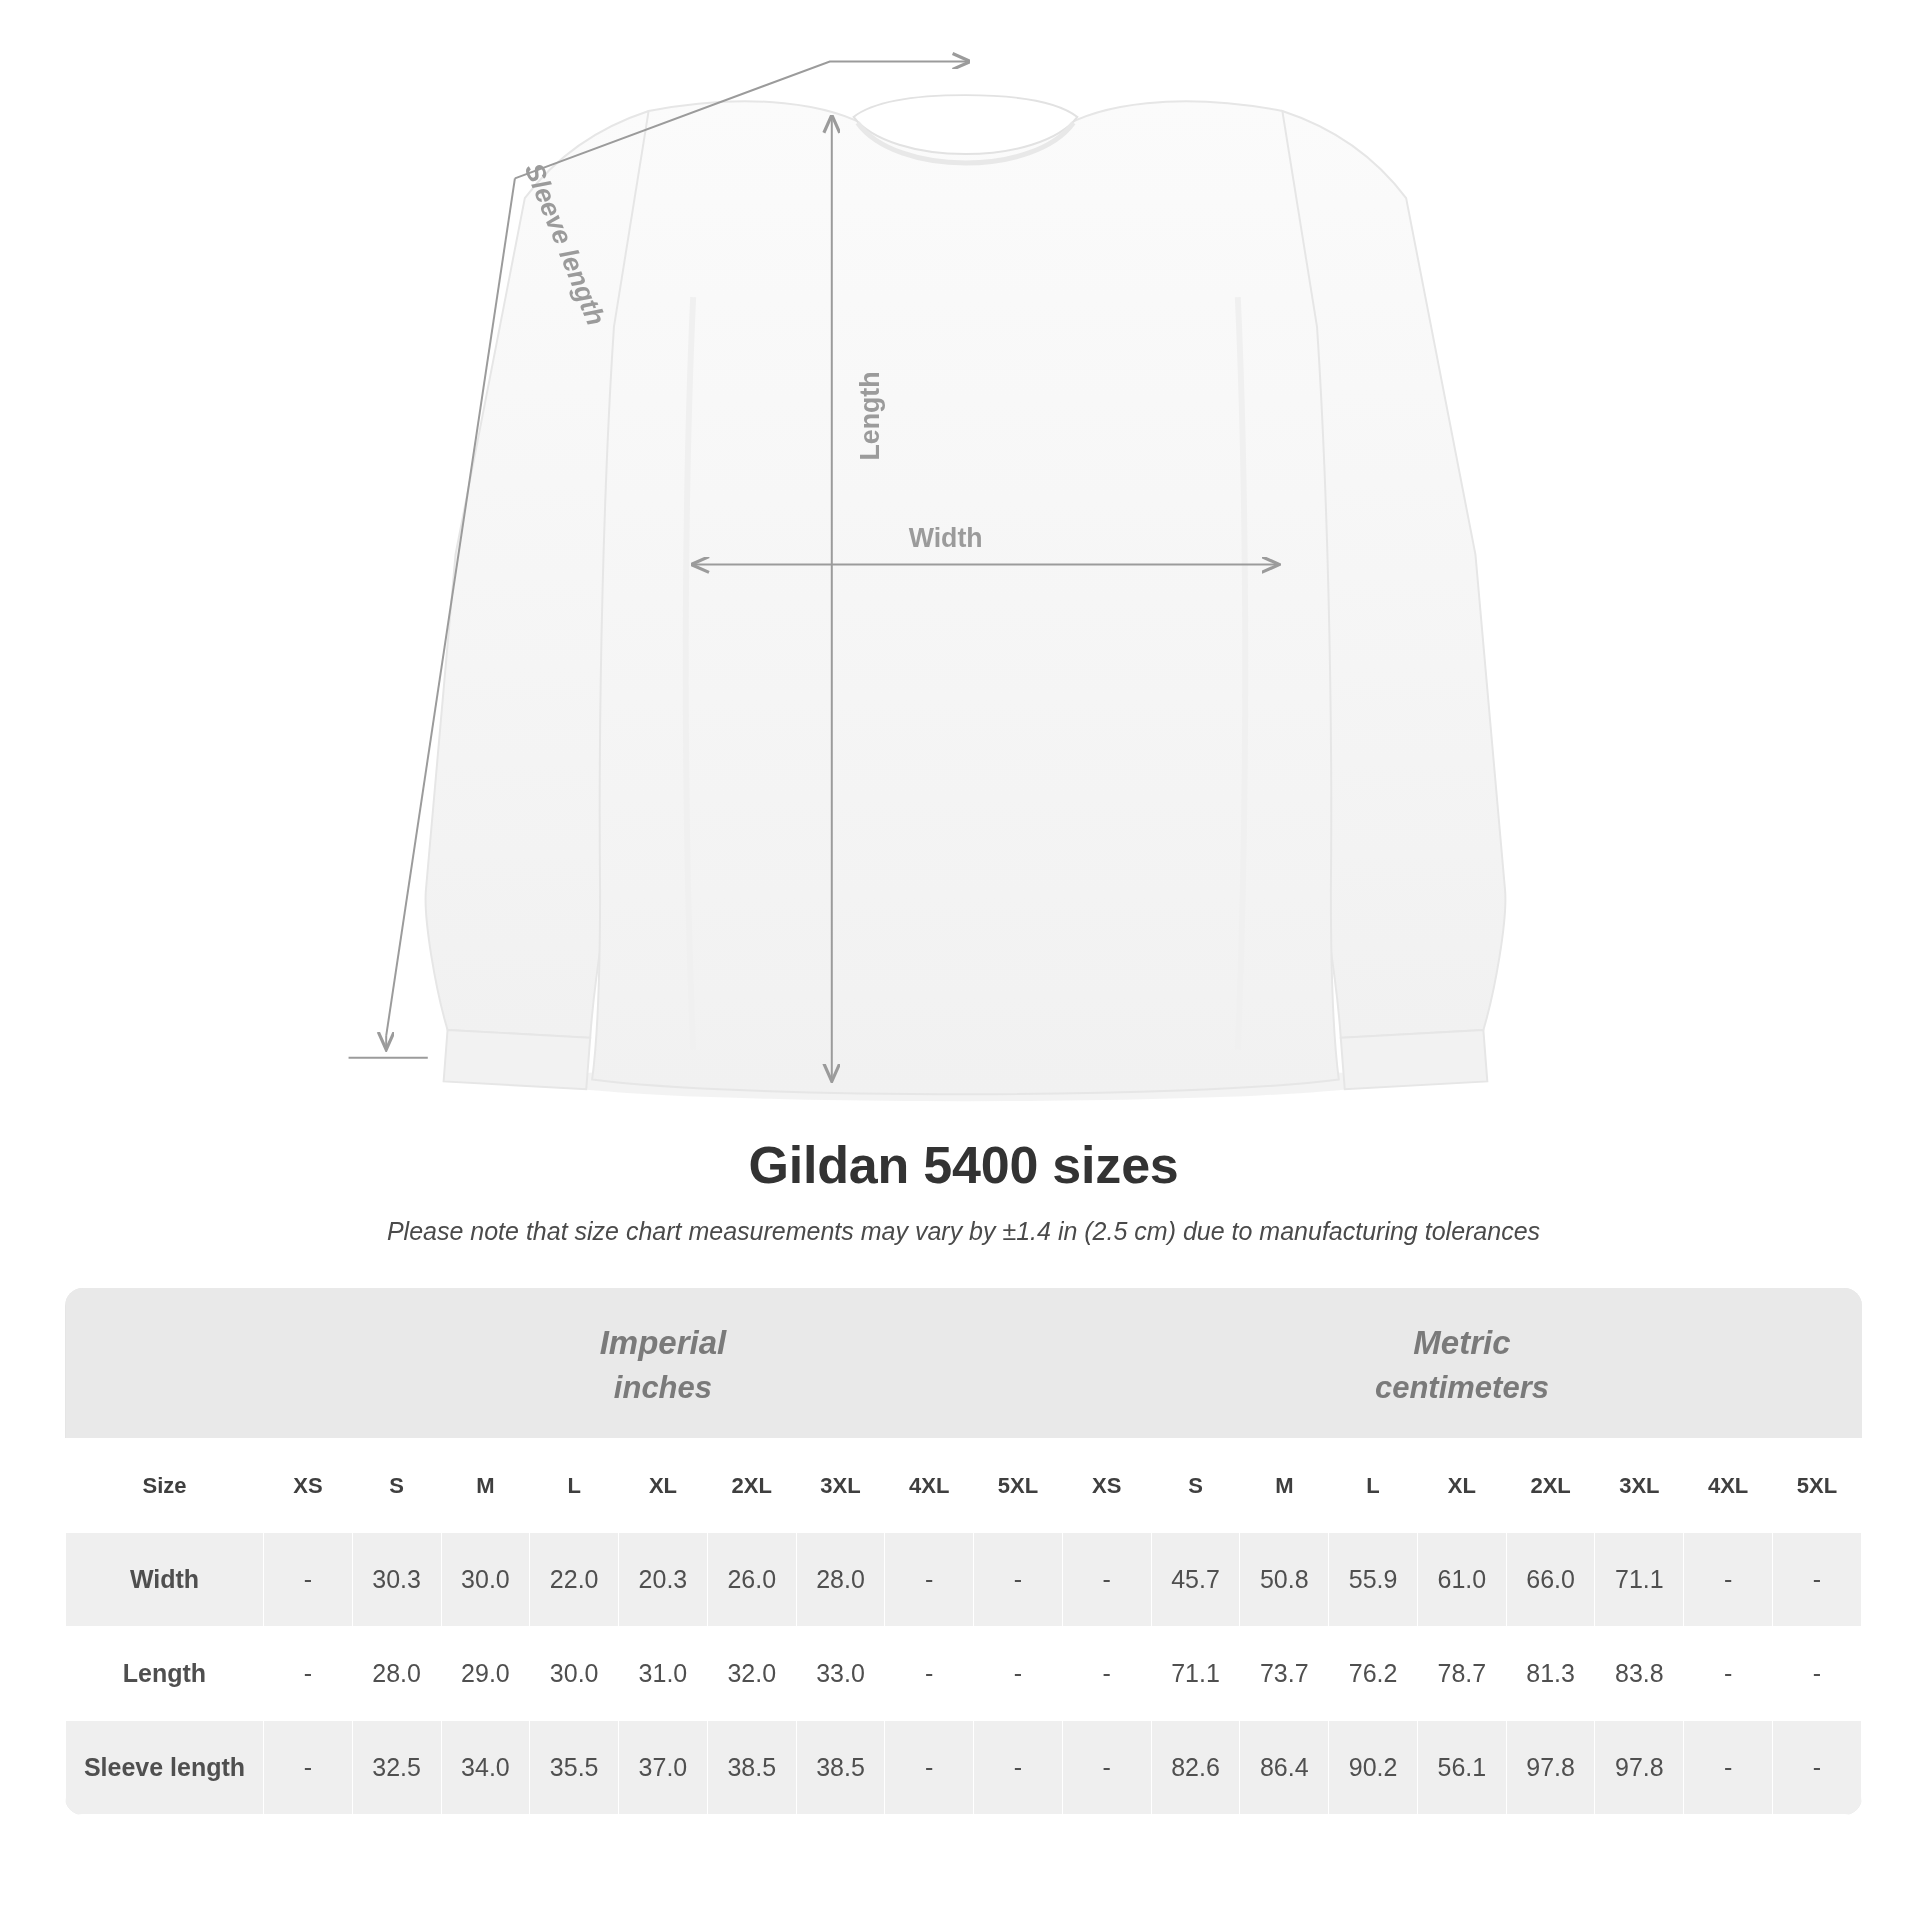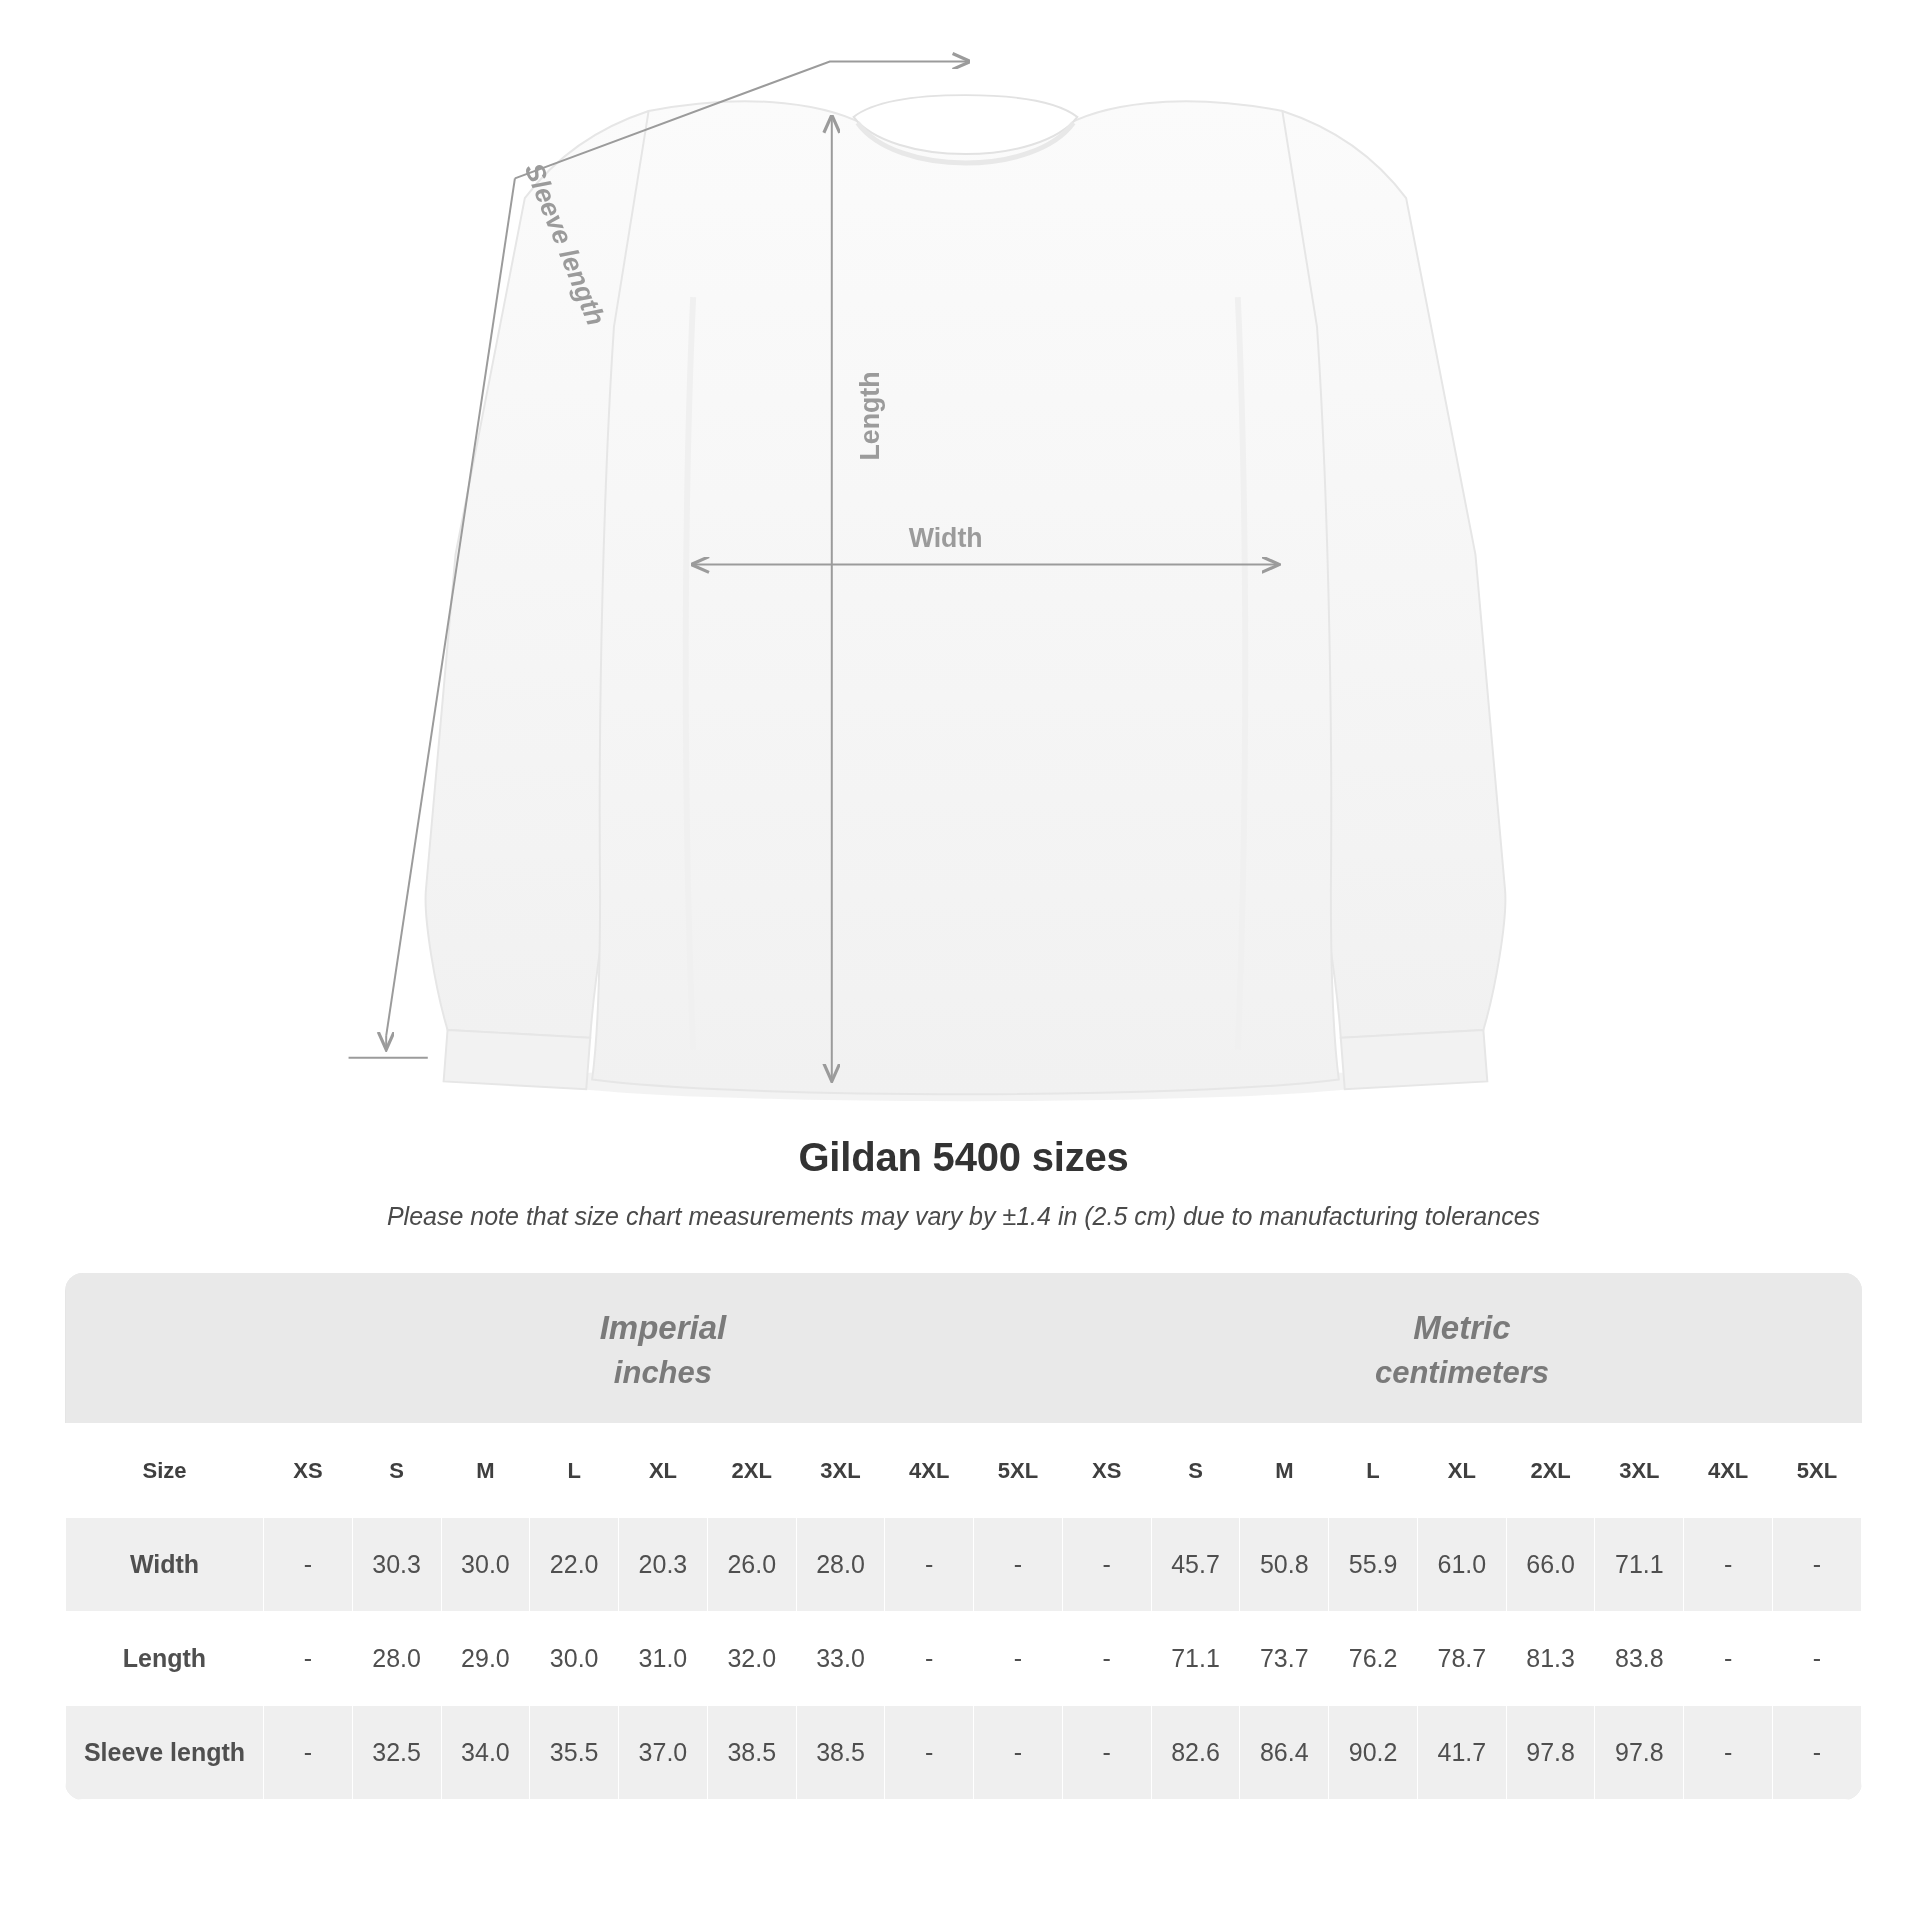--- a/index.html
+++ b/index.html
@@ -31,21 +31,21 @@
   .illustration svg {
     display: block;
   }
 
   
   .title-block {
     text-align: center;
     margin-top: 6px;
   }
   .chart-title {
-    font-size: 40px;
+    font-size: 52px;
     font-weight: bold;
     color: #333333;
     letter-spacing: -0.2px;
   }
   .chart-note {
     font-size: 25px;
     font-style: italic;
     color: #4a4a4a;
     margin-top: 22px;
   }
@@ -315,21 +315,21 @@
           <td>35.5</td>
           <td>37.0</td>
           <td>38.5</td>
           <td>38.5</td>
           <td>-</td>
           <td>-</td>
           <td>-</td>
           <td>82.6</td>
           <td>86.4</td>
           <td>90.2</td>
-          <td>41.7</td>
+          <td>56.1</td>
           <td>97.8</td>
           <td>97.8</td>
           <td>-</td>
           <td>-</td>
         </tr>
       </tbody>
     </table>
   </div>
 
 </div>

